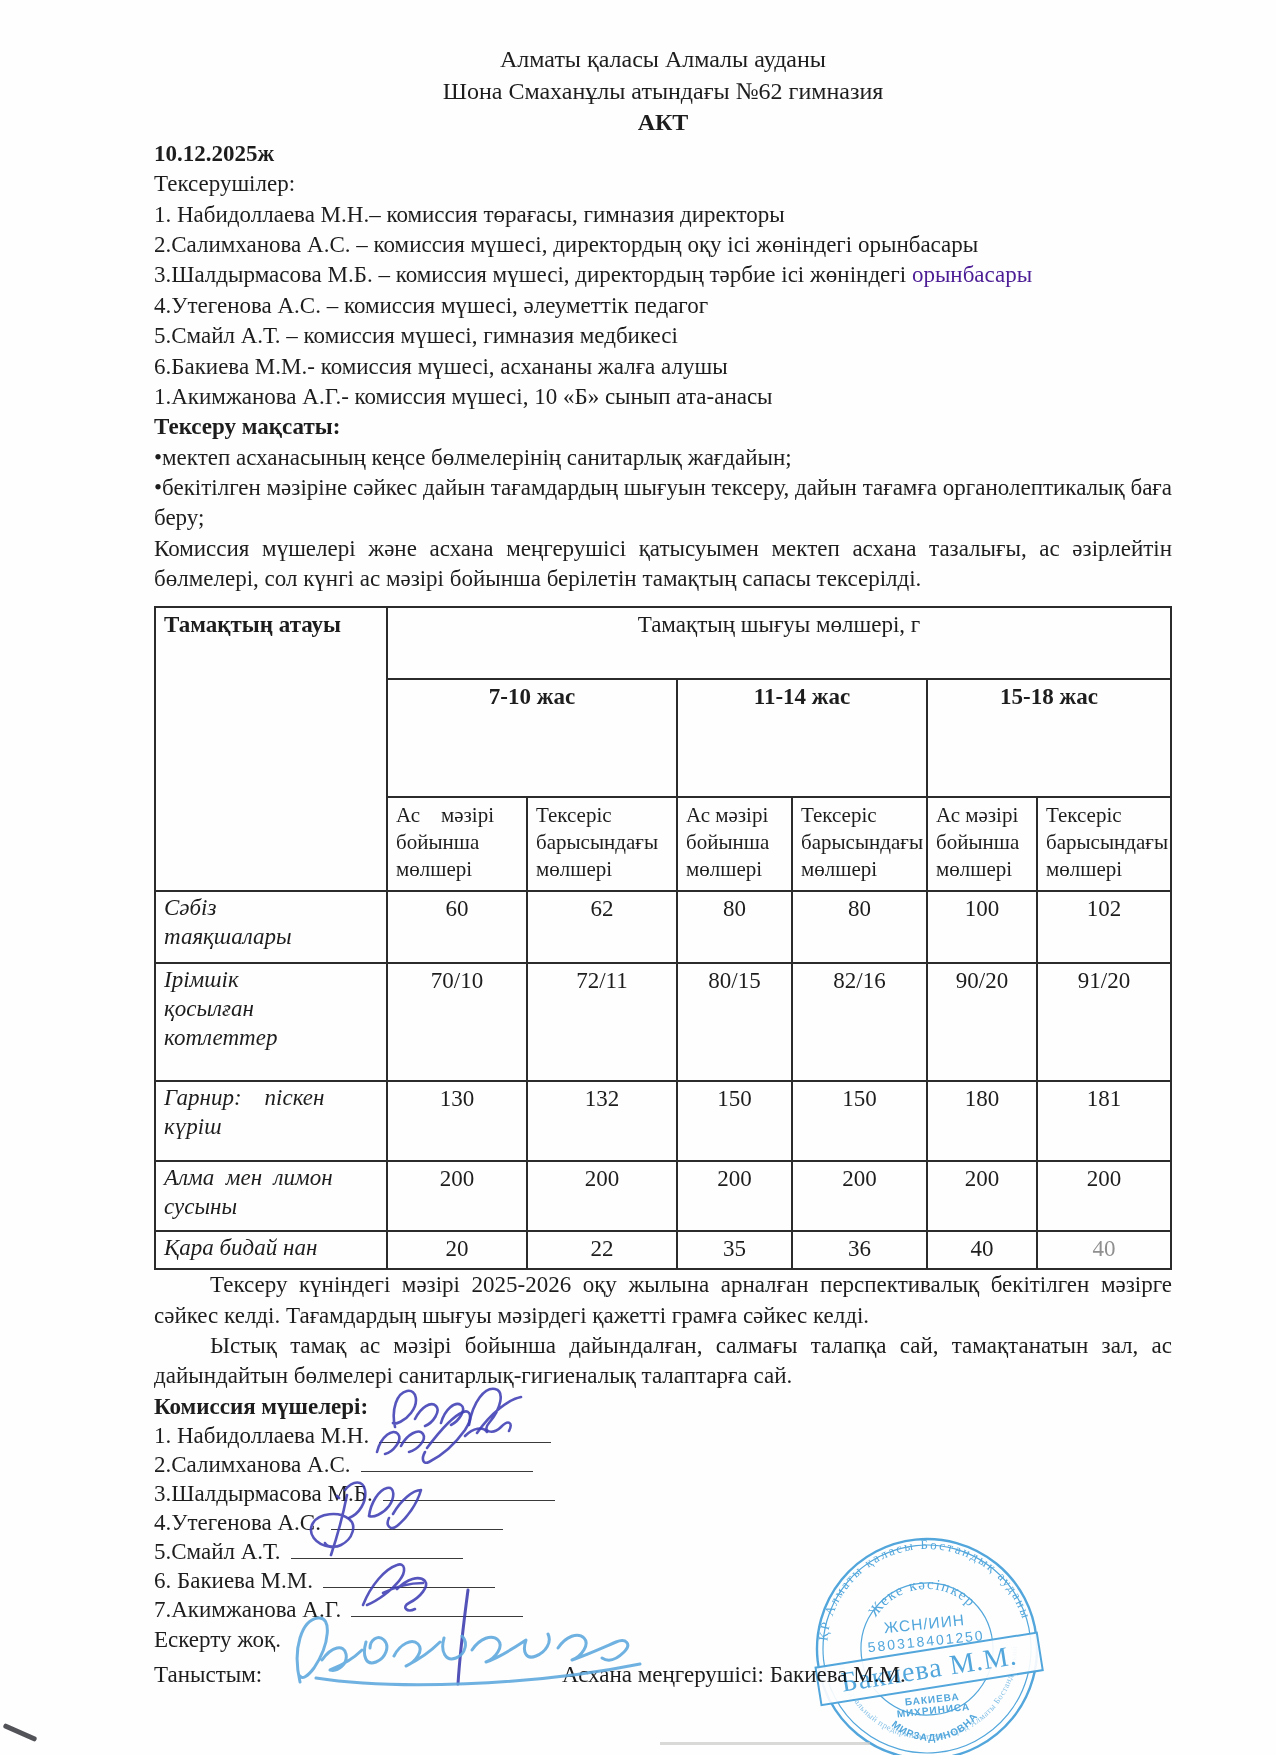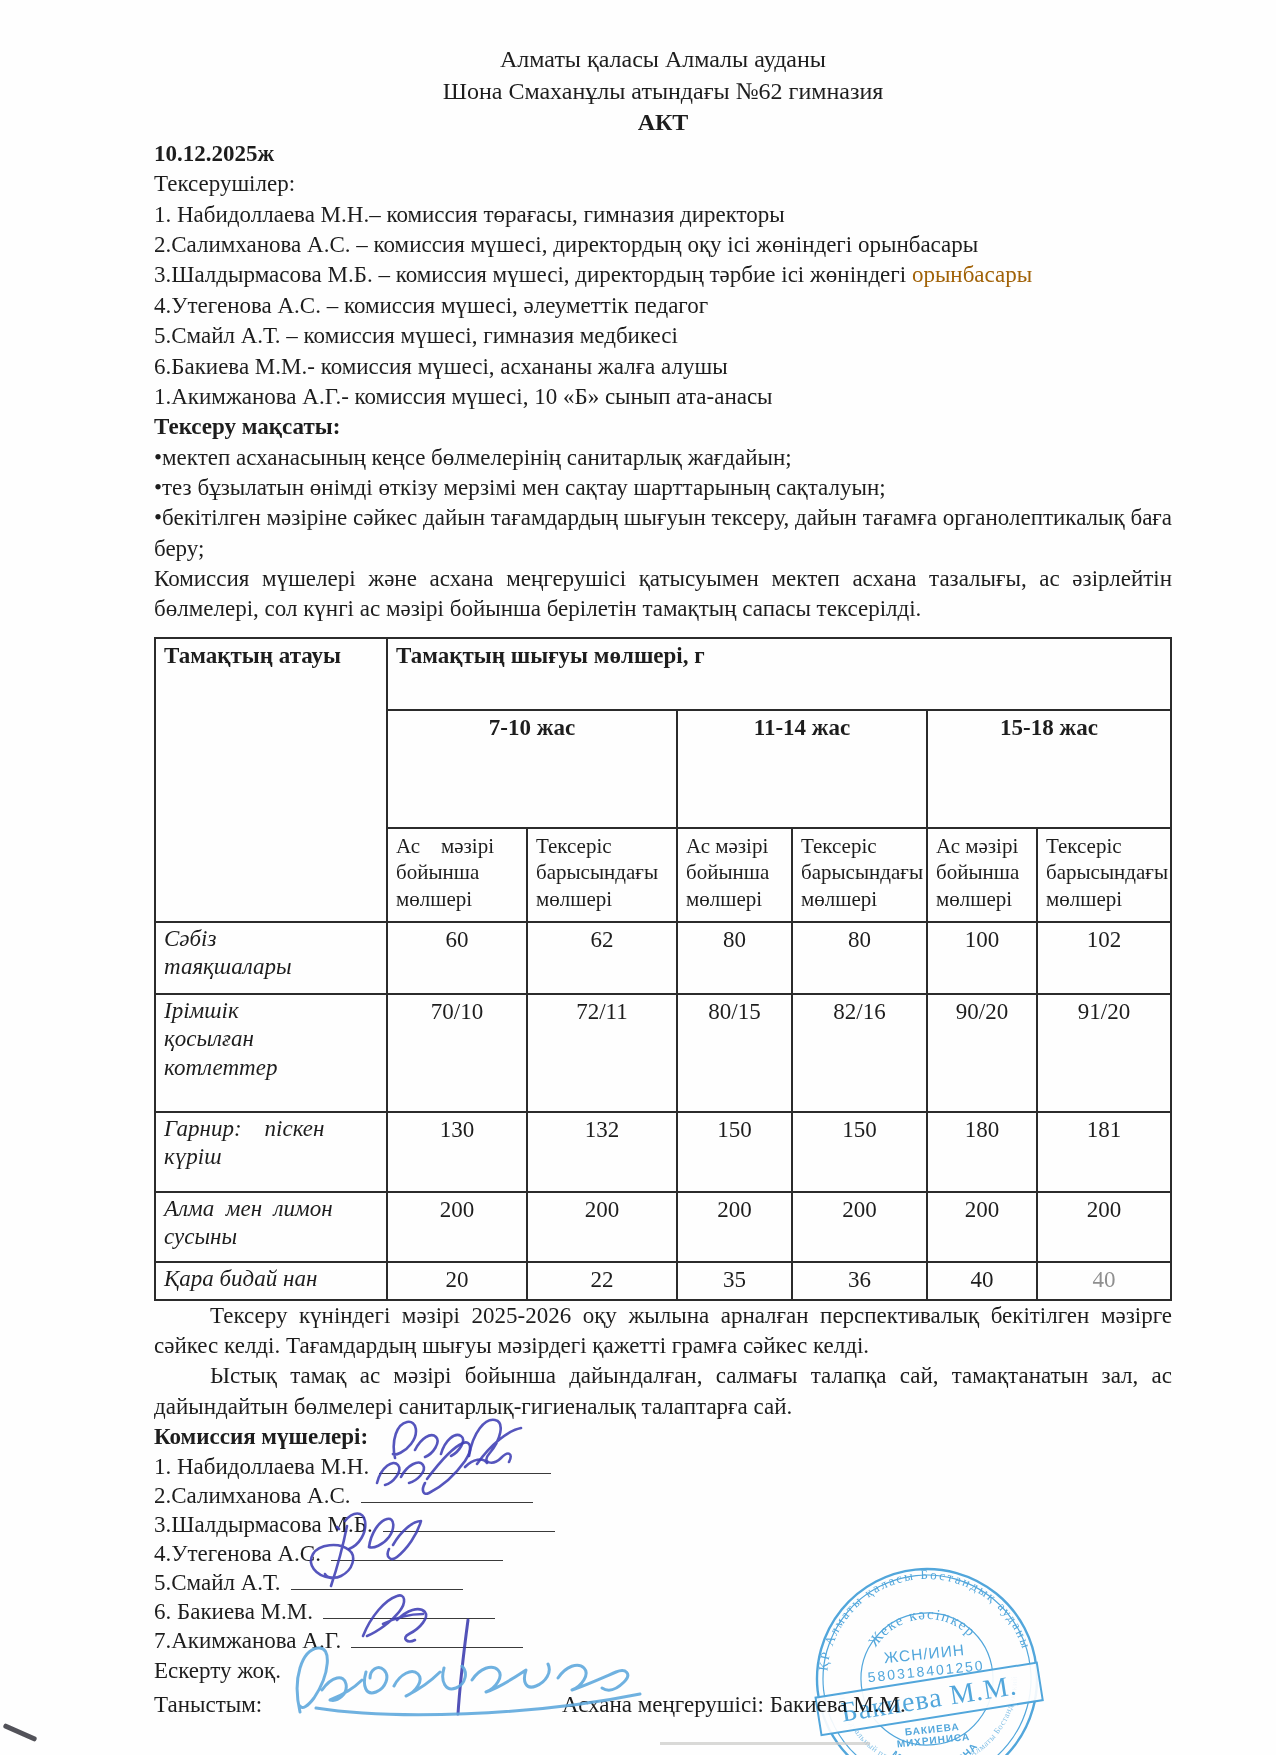--- a/index.html
+++ b/index.html
@@ -8,26 +8,26 @@
     font-family:"Liberation Serif",serif;color:#1d1d1d;overflow:hidden;
     margin:0 auto;
   }
   .content{padding:44px 104px 0 154px;font-size:23px;line-height:1.3;}
   .center{text-align:center;}
   .hdr{font-size:24px;line-height:1.32;}
   .bold{font-weight:bold;}
   .line{line-height:1.32;}
   .just{text-align:justify;}
   .indent{text-indent:56px;}
-  .fadedword{color:#a16207;}
+  .fadedword{color:#4c1d95;}
 
   table.food{border-collapse:collapse;width:100%;margin-top:12px;table-layout:fixed;}
   table.food td{border:2px solid #2b2b2b;vertical-align:top;padding:2px 8px;}
   td.name-head{font-weight:bold;padding-top:4px;}
-  td.span-head{font-weight:bold;text-align:left;height:34px;}
+  td.span-head{font-weight:normal;text-align:center;height:34px;}
   td.age-head{font-weight:bold;text-align:center;height:30px;}
   tr.sub td{font-size:21px;line-height:1.27;white-space:pre-wrap;padding:4px 6px 8px 8px;}
   td.name-cell{white-space:pre-wrap;line-height:1.25;padding-top:4px;font-style:italic;}
   td.val{text-align:center;padding-top:4px;}
   td.faded{color:#8f8f8f;}
   tbody tr:nth-child(1) td{height:66px;}
   tbody tr:nth-child(2) td{height:112px;}
   tbody tr:nth-child(3) td{height:74px;}
   tbody tr:nth-child(4) td{height:64px;}
   tbody tr:nth-child(5) td{height:32px;}
@@ -73,21 +73,20 @@
     <div class="line"><span>1. Набидоллаева М.Н.– комиссия төрағасы, гимназия директоры</span></div>
     <div class="line"><span>2.Салимханова А.С. – комиссия мүшесі, директордың оқу ісі жөніндегі орынбасары</span></div>
     <div class="line"><span>3.Шалдырмасова  М.Б. – комиссия мүшесі, директордың тәрбие  ісі жөніндегі </span><span class="fadedword">орынбасары</span></div>
     <div class="line"><span>4.Утегенова А.С. – комиссия мүшесі, әлеуметтік педагог</span></div>
     <div class="line"><span>5.Смайл А.Т. – комиссия мүшесі, гимназия медбикесі</span></div>
     <div class="line"><span>6.Бакиева М.М.- комиссия мүшесі, асхананы жалға алушы</span></div>
     <div class="line"><span>1.Акимжанова А.Г.- комиссия мүшесі, 10 «Б» сынып ата-анасы</span></div>
 
     <div class="bold line">Тексеру мақсаты:</div>
     <div class="line">•мектеп асханасының кеңсе бөлмелерінің санитарлық жағдайын;</div>
-    <div class="line">•тез бұзылатын өнімді өткізу мерзімі мен сақтау шарттарының сақталуын;</div>
     <div class="line just">•бекітілген мәзіріне сәйкес дайын тағамдардың шығуын тексеру, дайын тағамға органолептикалық баға беру;</div>
     <div class="line just">Комиссия мүшелері және асхана меңгерушісі қатысуымен мектеп асхана тазалығы, ас әзірлейтін бөлмелері, сол күнгі ас мәзірі бойынша берілетін тамақтың сапасы тексерілді.</div>
 
     <table class="food">
       <colgroup>
         <col style="width:232px">
           <col style="width:140px">
           <col style="width:150px">
         <col style="width:115px">
           <col style="width:135px">

